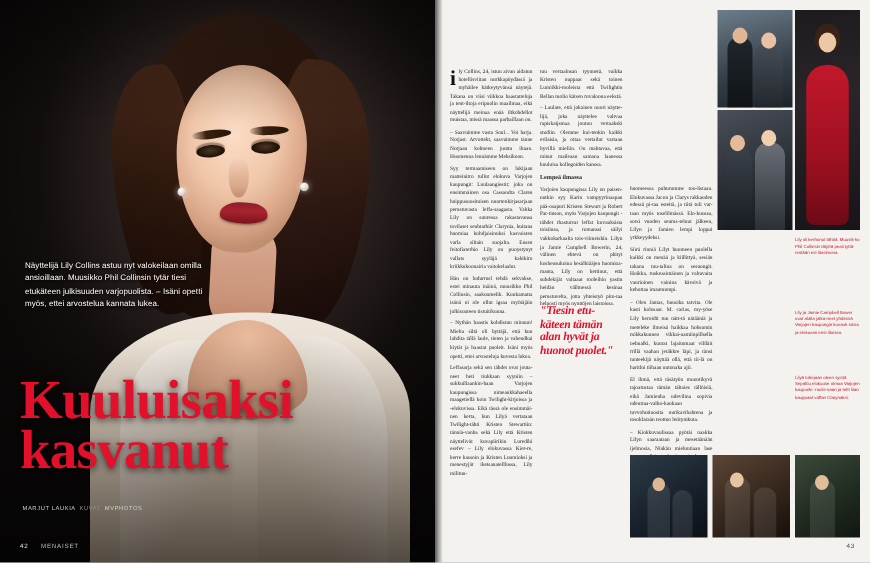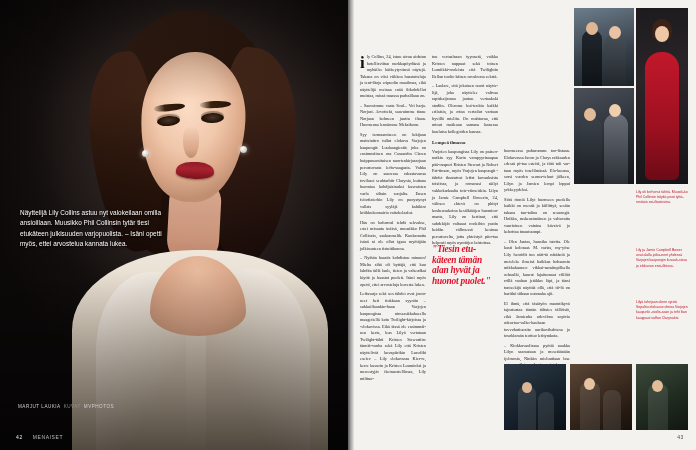--- a/index.html
+++ b/index.html
@@ -345,20 +345,24 @@
       <div class="nose"></div>
       <div class="lips"></div>
       <div class="earring-l"></div>
       <div class="earring-r"></div>
     </div>
 
     <div class="backdrop-vig"></div>
 
     <div class="lead-block">Näyttelijä Lily Collins astuu nyt valokeilaan omilla ansioillaan. Muusikko Phil Collinsin tytär tiesi etukäteen julkisuuden varjopuolista. – Isäni opetti myös, ettei arvostelua kannata lukea.</div>
 
+    <div class="headline">
+      <span>Kuuluisaksi</span>
+      <span class="l2">kasvanut</span>
+    </div>
 
     <div class="byline">
       <span>MARJUT LAUKIA</span><span class="sep">KUVAT</span><span>MVPHOTOS</span>
     </div>
 
     <div class="folio-left">
       <span>42</span>
       <span class="magname">MENAISET</span>
     </div>
   </div>

